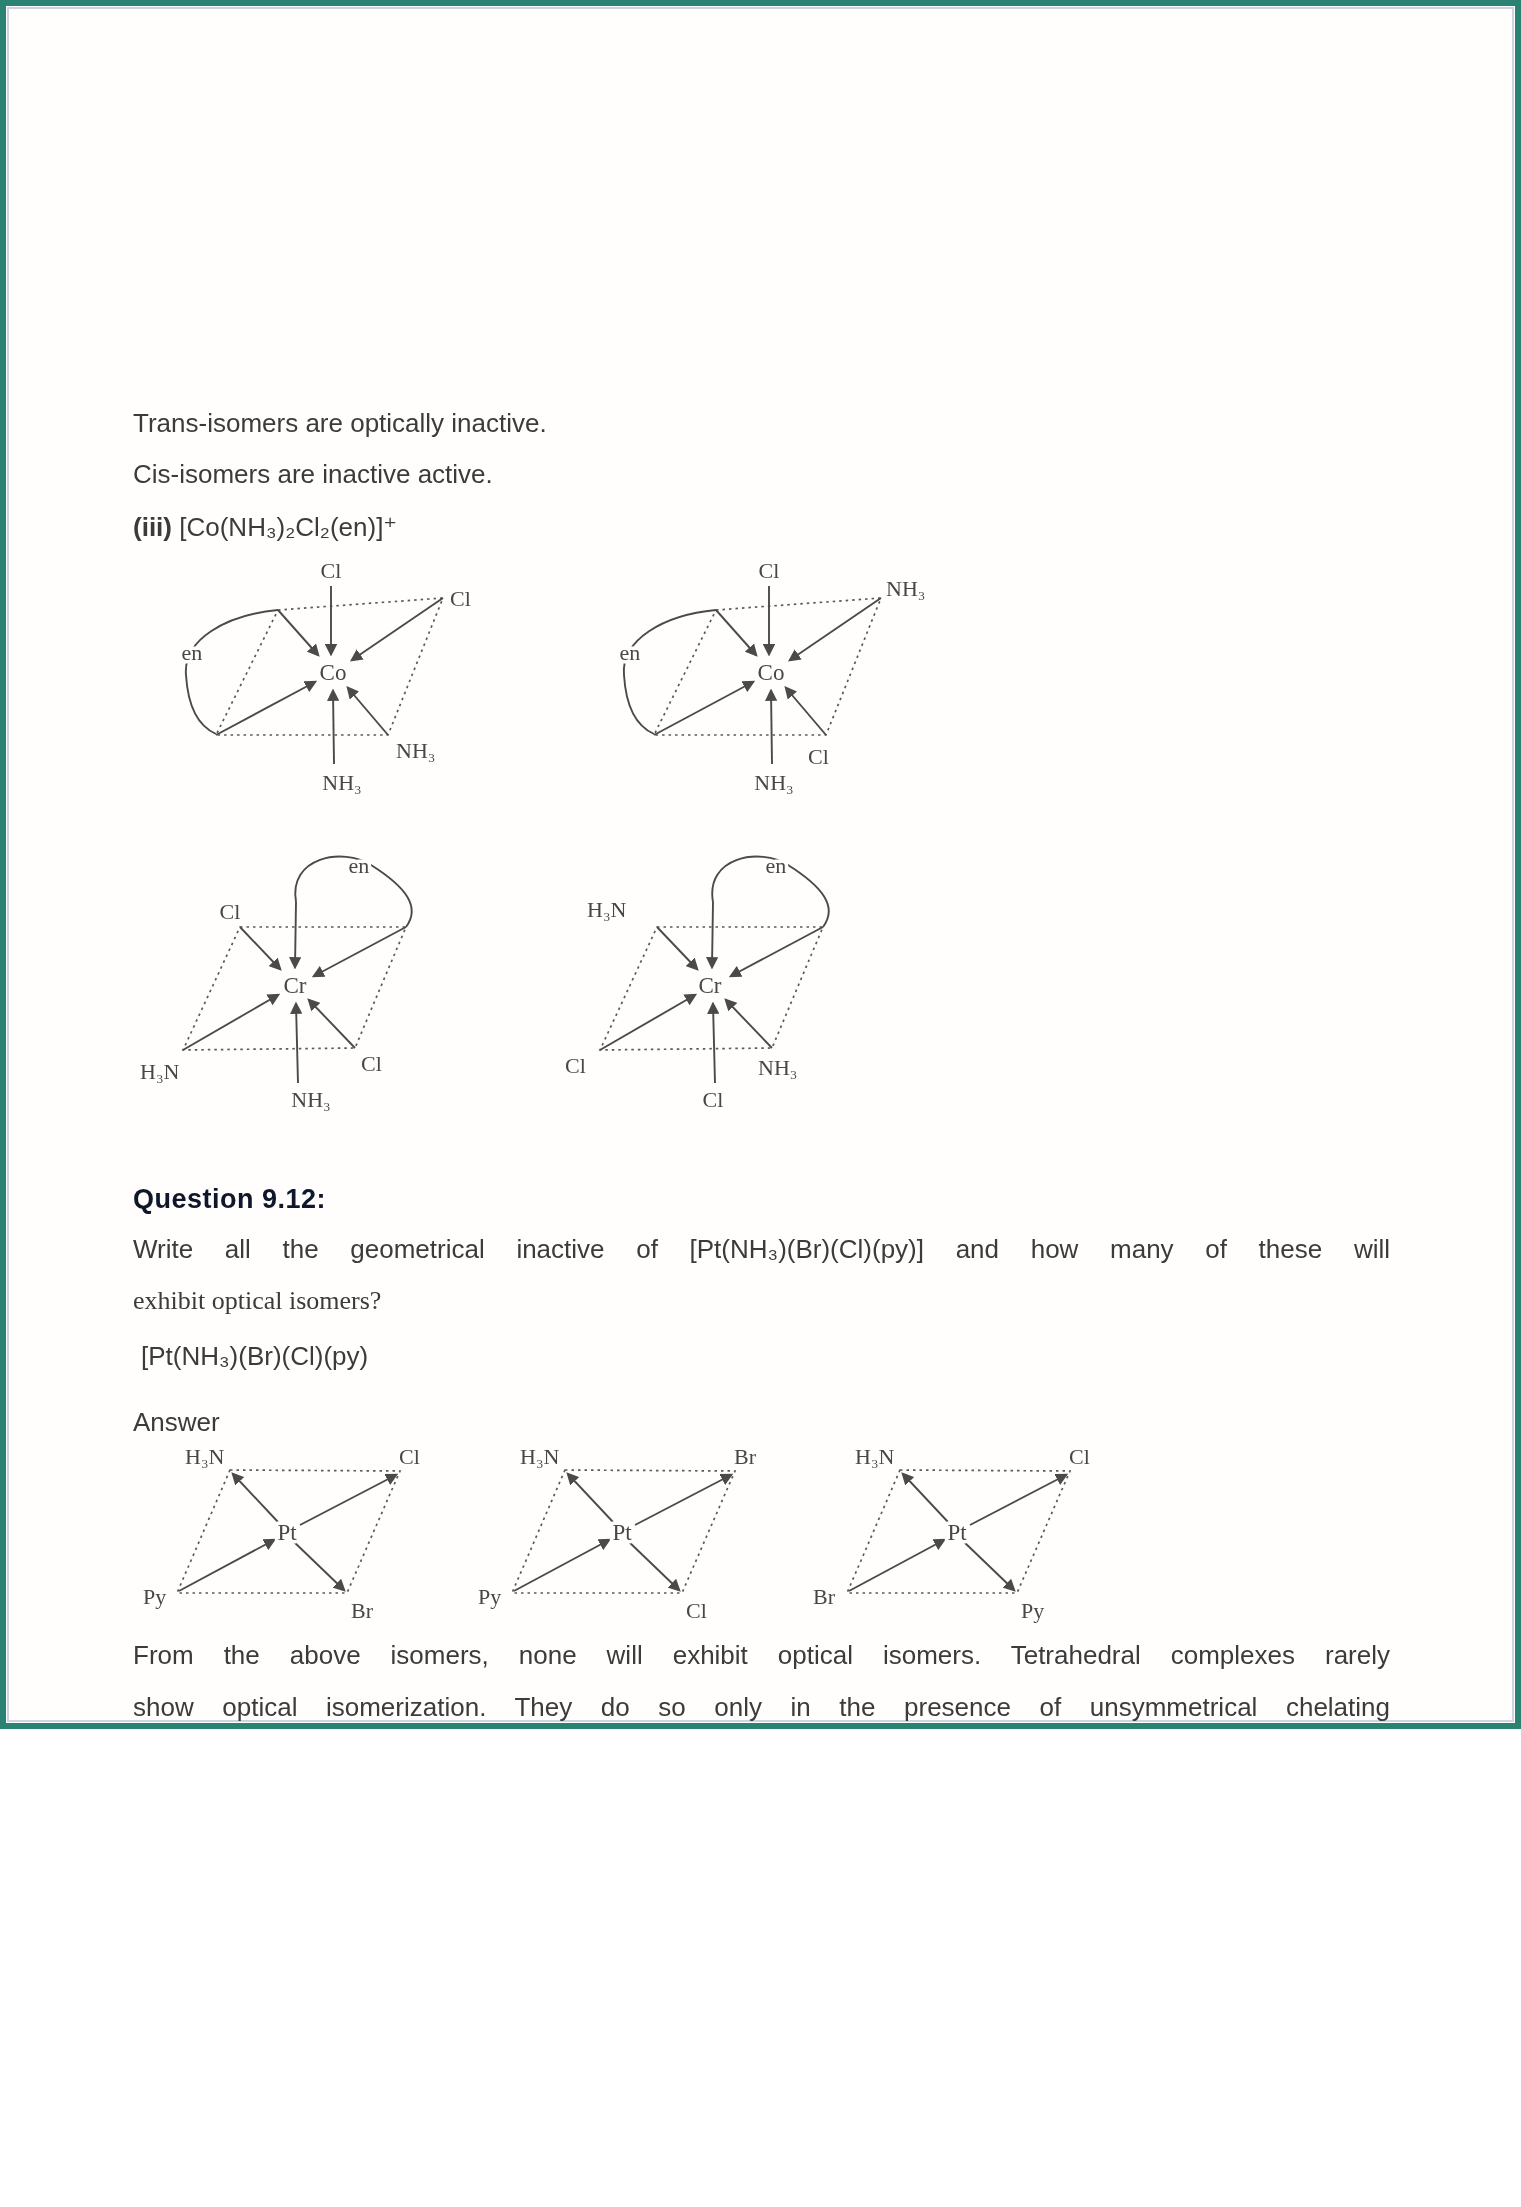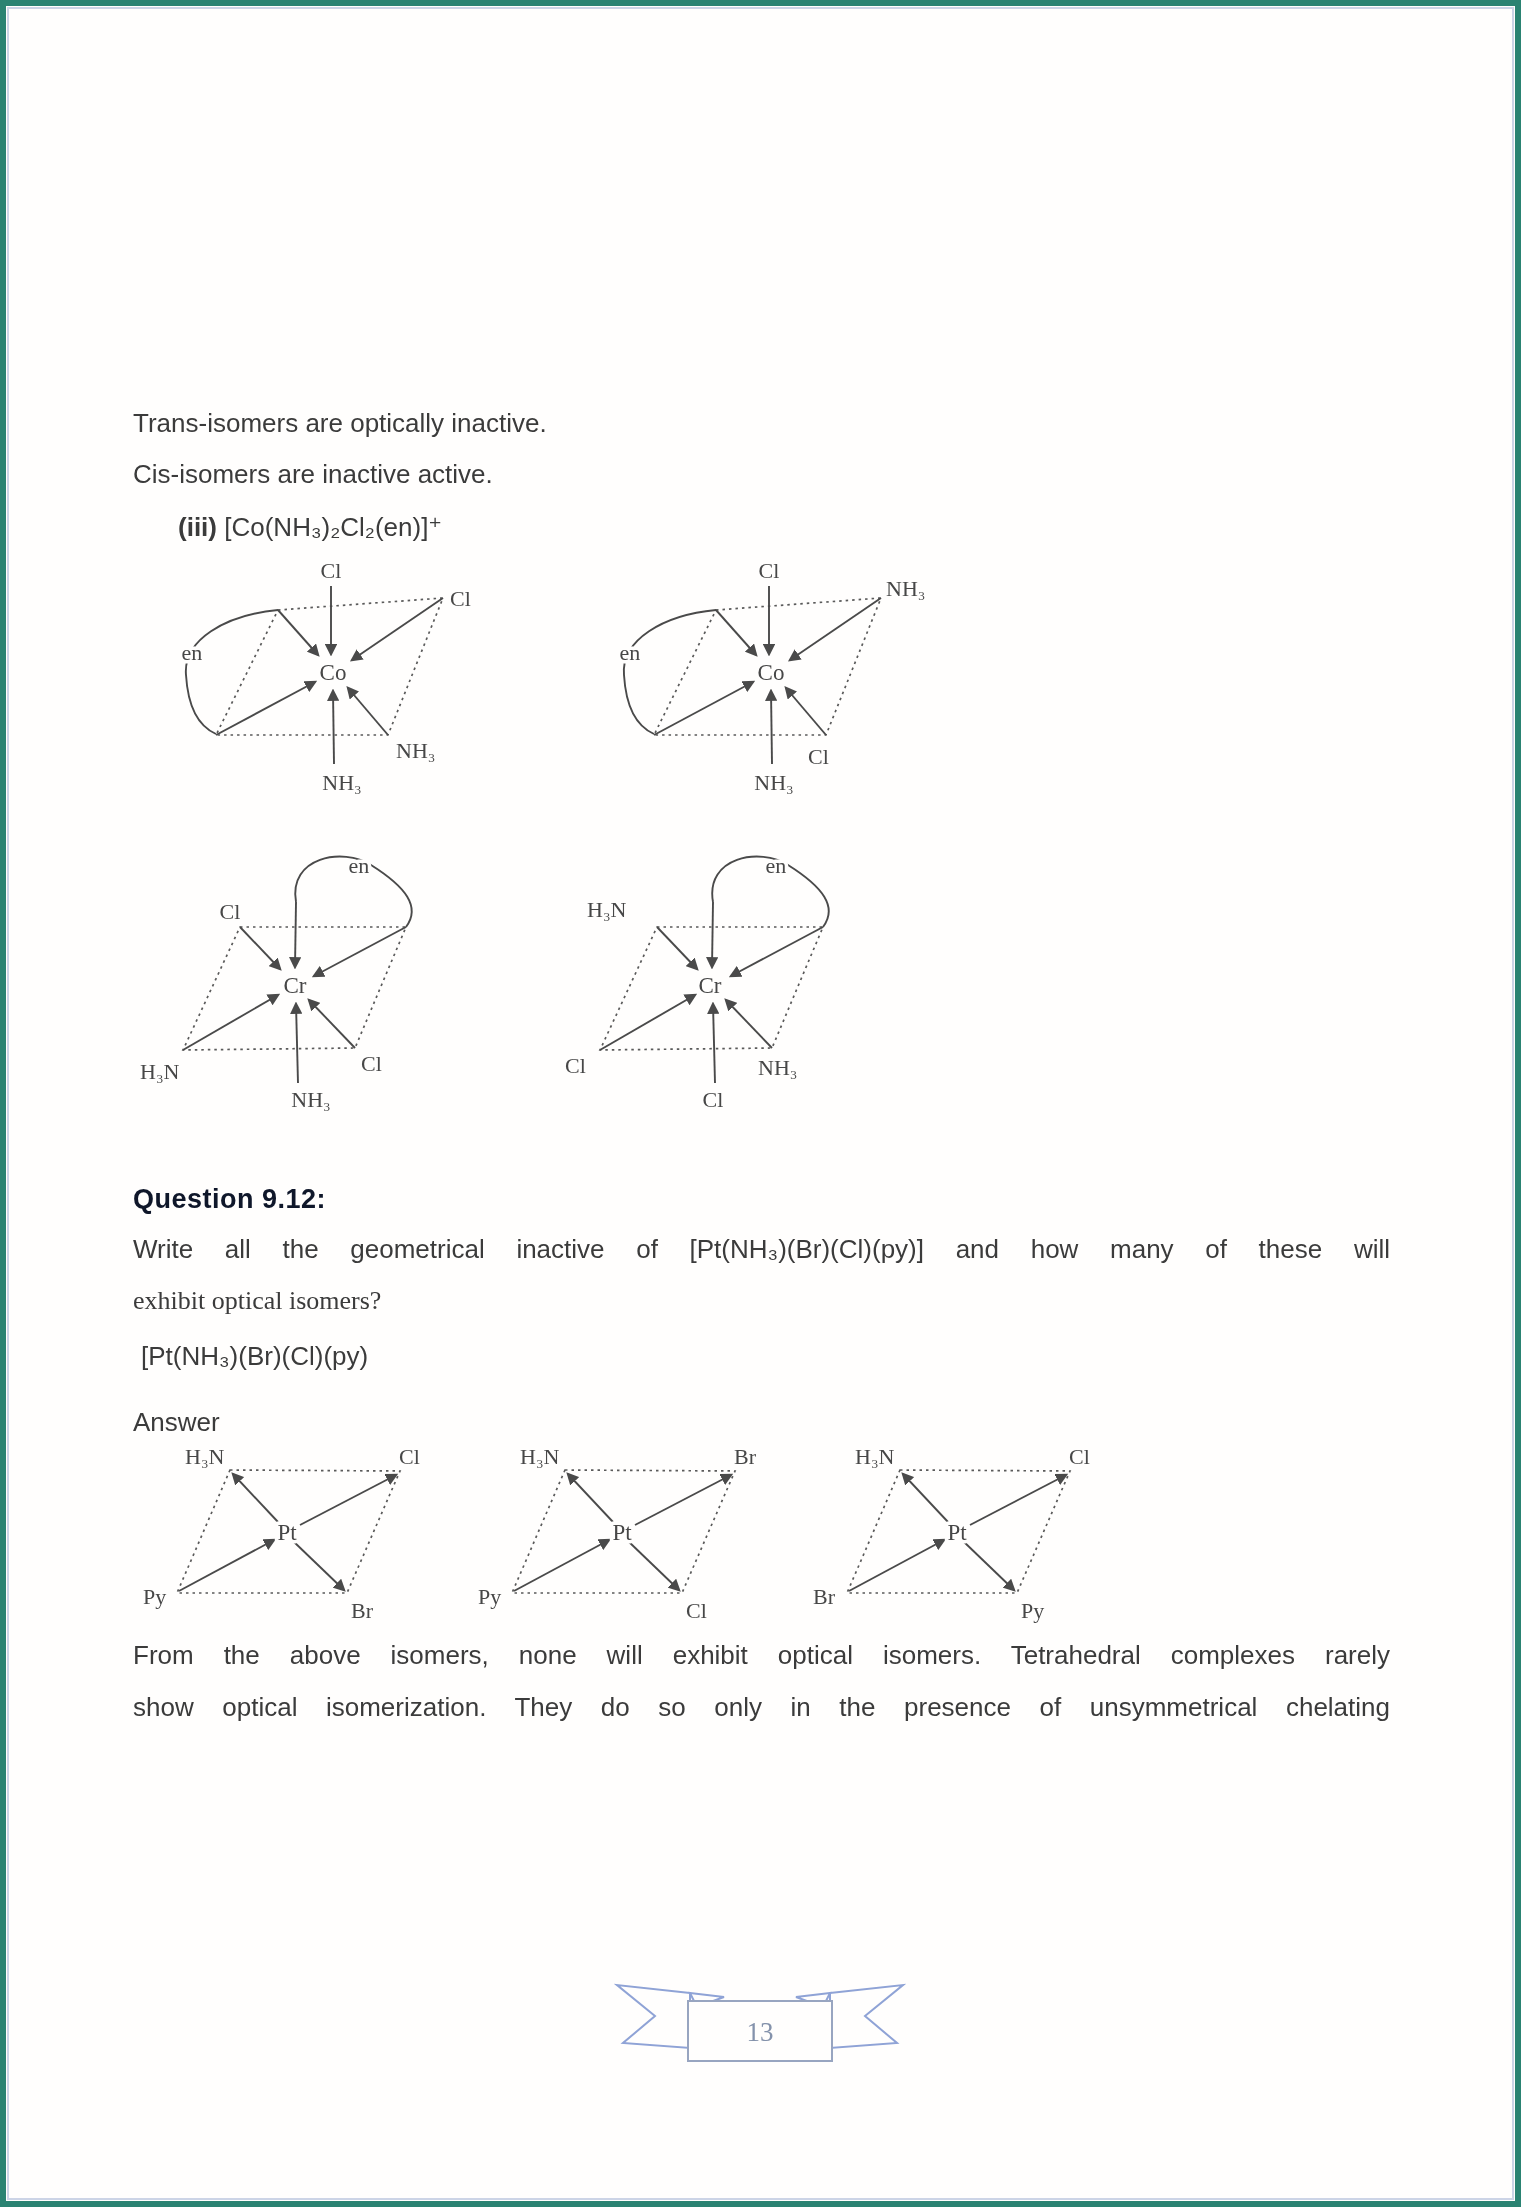--- a/index.html
+++ b/index.html
@@ -1,37 +1,37 @@
 <!DOCTYPE html>
 <html><head>
 <meta charset="utf-8">
 <style>
   html,body{margin:0;padding:0;background:#ffffff;}
   .page{
     position:relative;
-    width:1521px;height:2207px;
+    width:1521px;height:1729px;
     background:#fffefd;
     font-family:"Liberation Sans","DejaVu Sans",sans-serif;
     color:#3b3b3b;
     overflow:hidden;
   }
   .frame{
     position:absolute;inset:0;
     border:6px solid #2a8372;
     pointer-events:none;
     box-sizing:border-box;
   }
   .frame-inner{
     position:absolute;inset:7px;
     border:2px solid #ccd4e6;
     pointer-events:none;
     box-sizing:border-box;
   }
   .txt{position:absolute;font-size:26px;}
-  .bold{font-weight:bold;margin-left:45px;}
+  .bold{font-weight:bold;}
   .q-heading{
     position:absolute;
     font-size:27px;font-weight:bold;color:#0f172a;letter-spacing:0.5px;
   }
   .para{
     position:absolute;
     font-size:26px;
     width:1257px;
   }
   .para .jline{text-align:justify;text-align-last:justify;height:52px;line-height:30px;}

